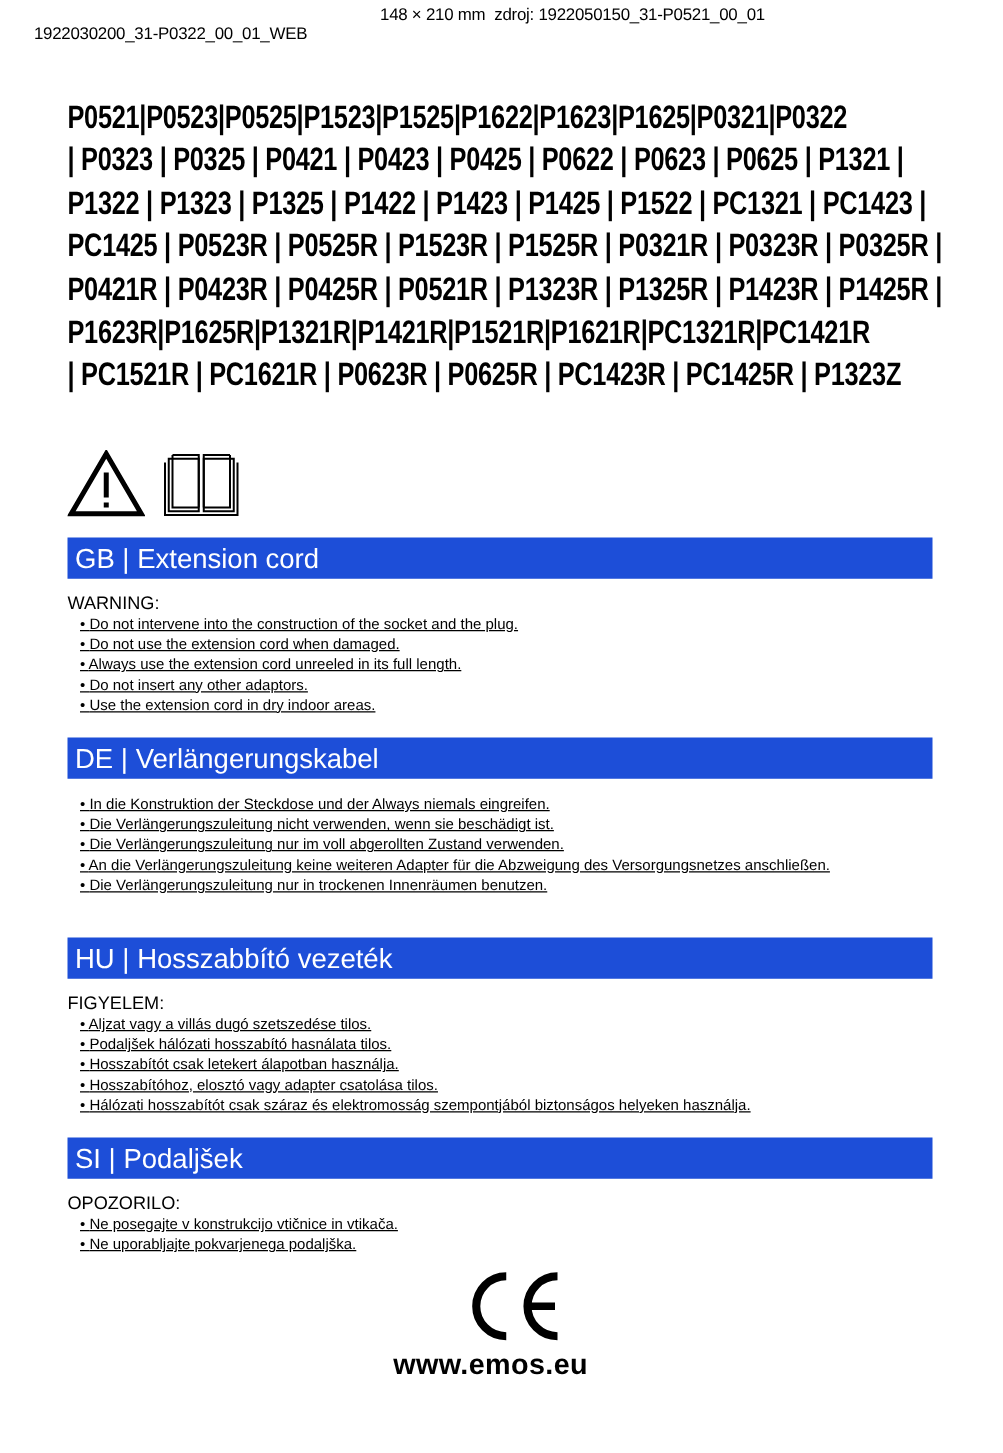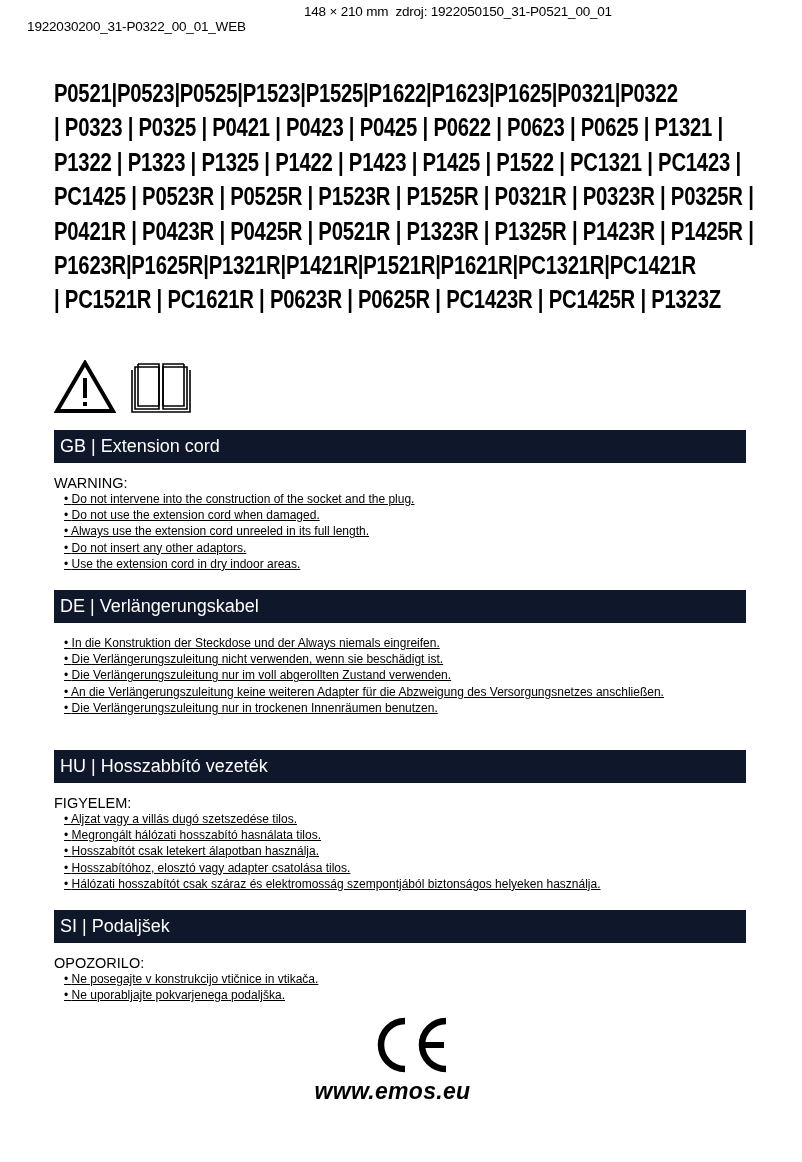--- a/index.html
+++ b/index.html
@@ -16,32 +16,32 @@
   .models {
     position: absolute; left: 54px; top: 76px; width: 692px;
     font-family: "Liberation Sans", sans-serif; font-weight: bold;
     font-size: 26px; line-height: 34.4px;
     transform: scaleX(0.78); transform-origin: left top;
     width: 887px; letter-spacing: -0.3px;
   }
   .models .row { white-space: nowrap; display: flex; justify-content: space-between; }
   .icons { position: absolute; left: 54px; top: 360px; height: 54px; display: flex; gap: 12px; }
   .section-bar {
-    position: absolute; left: 54px; width: 692px; height: 33px; background: #0f172a;
-    color: #fff; font-size: 18px; line-height: 33px; padding-left: 6px; box-sizing: border-box;
+    position: absolute; left: 54px; width: 692px; height: 33px; background: #1d4ed8;
+    color: #fff; font-size: 22px; line-height: 33px; padding-left: 6px; box-sizing: border-box;
     font-family: "Liberation Sans", sans-serif;
   }
   .sec-body { position: absolute; left: 54px; width: 700px; }
   .sec-body .label { font-weight: normal; font-size: 14.5px; line-height: 16px; }
   .sec-body ul { list-style: none; margin: 0; padding: 0 0 0 10px; text-decoration: underline; }
   .sec-body li { font-size: 12px; line-height: 16.2px; }
   .sec-body li::before { content: "• "; }
   .ce { position: absolute; left: 372px; top: 1017px; }
   .url { position: absolute; left: 0; width: 785px; top: 1078px; text-align: center;
-         font-weight: bold; font-size: 23px; letter-spacing: 0.3px; font-style: italic; }
+         font-weight: bold; font-size: 23px; letter-spacing: 0.3px; }
 </style>
 </head>
 <body>
 
 <div class="meta">
   <span>1922030200_31-P0322_00_01_WEB</span>
   <span class="m2">148 × 210 mm  zdroj: 1922050150_31-P0521_00_01</span>
 </div>
 
 <div class="models">
@@ -94,21 +94,21 @@
     <li>An die Verlängerungszuleitung keine weiteren Adapter für die Abzweigung des Versorgungsnetzes anschließen.</li>
     <li>Die Verlängerungszuleitung nur in trockenen Innenräumen benutzen.</li>
   </ul>
 </div>
 
 <div class="section-bar" style="top:750px">HU | Hosszabbító vezeték</div>
 <div class="sec-body" style="top:795px">
   <div class="label">FIGYELEM:</div>
   <ul>
     <li>Aljzat vagy a villás dugó szetszedése tilos.</li>
-    <li>Megrongált hálózati hosszabító hasnálata tilos.</li>
+    <li>Podaljšek hálózati hosszabító hasnálata tilos.</li>
     <li>Hosszabítót csak letekert álapotban használja.</li>
     <li>Hosszabítóhoz, elosztó vagy adapter csatolása tilos.</li>
     <li>Hálózati hosszabítót csak száraz és elektromosság szempontjából biztonságos helyeken használja.</li>
   </ul>
 </div>
 
 <div class="section-bar" style="top:910px">SI | Podaljšek</div>
 <div class="sec-body" style="top:955px">
   <div class="label">OPOZORILO:</div>
   <ul>

